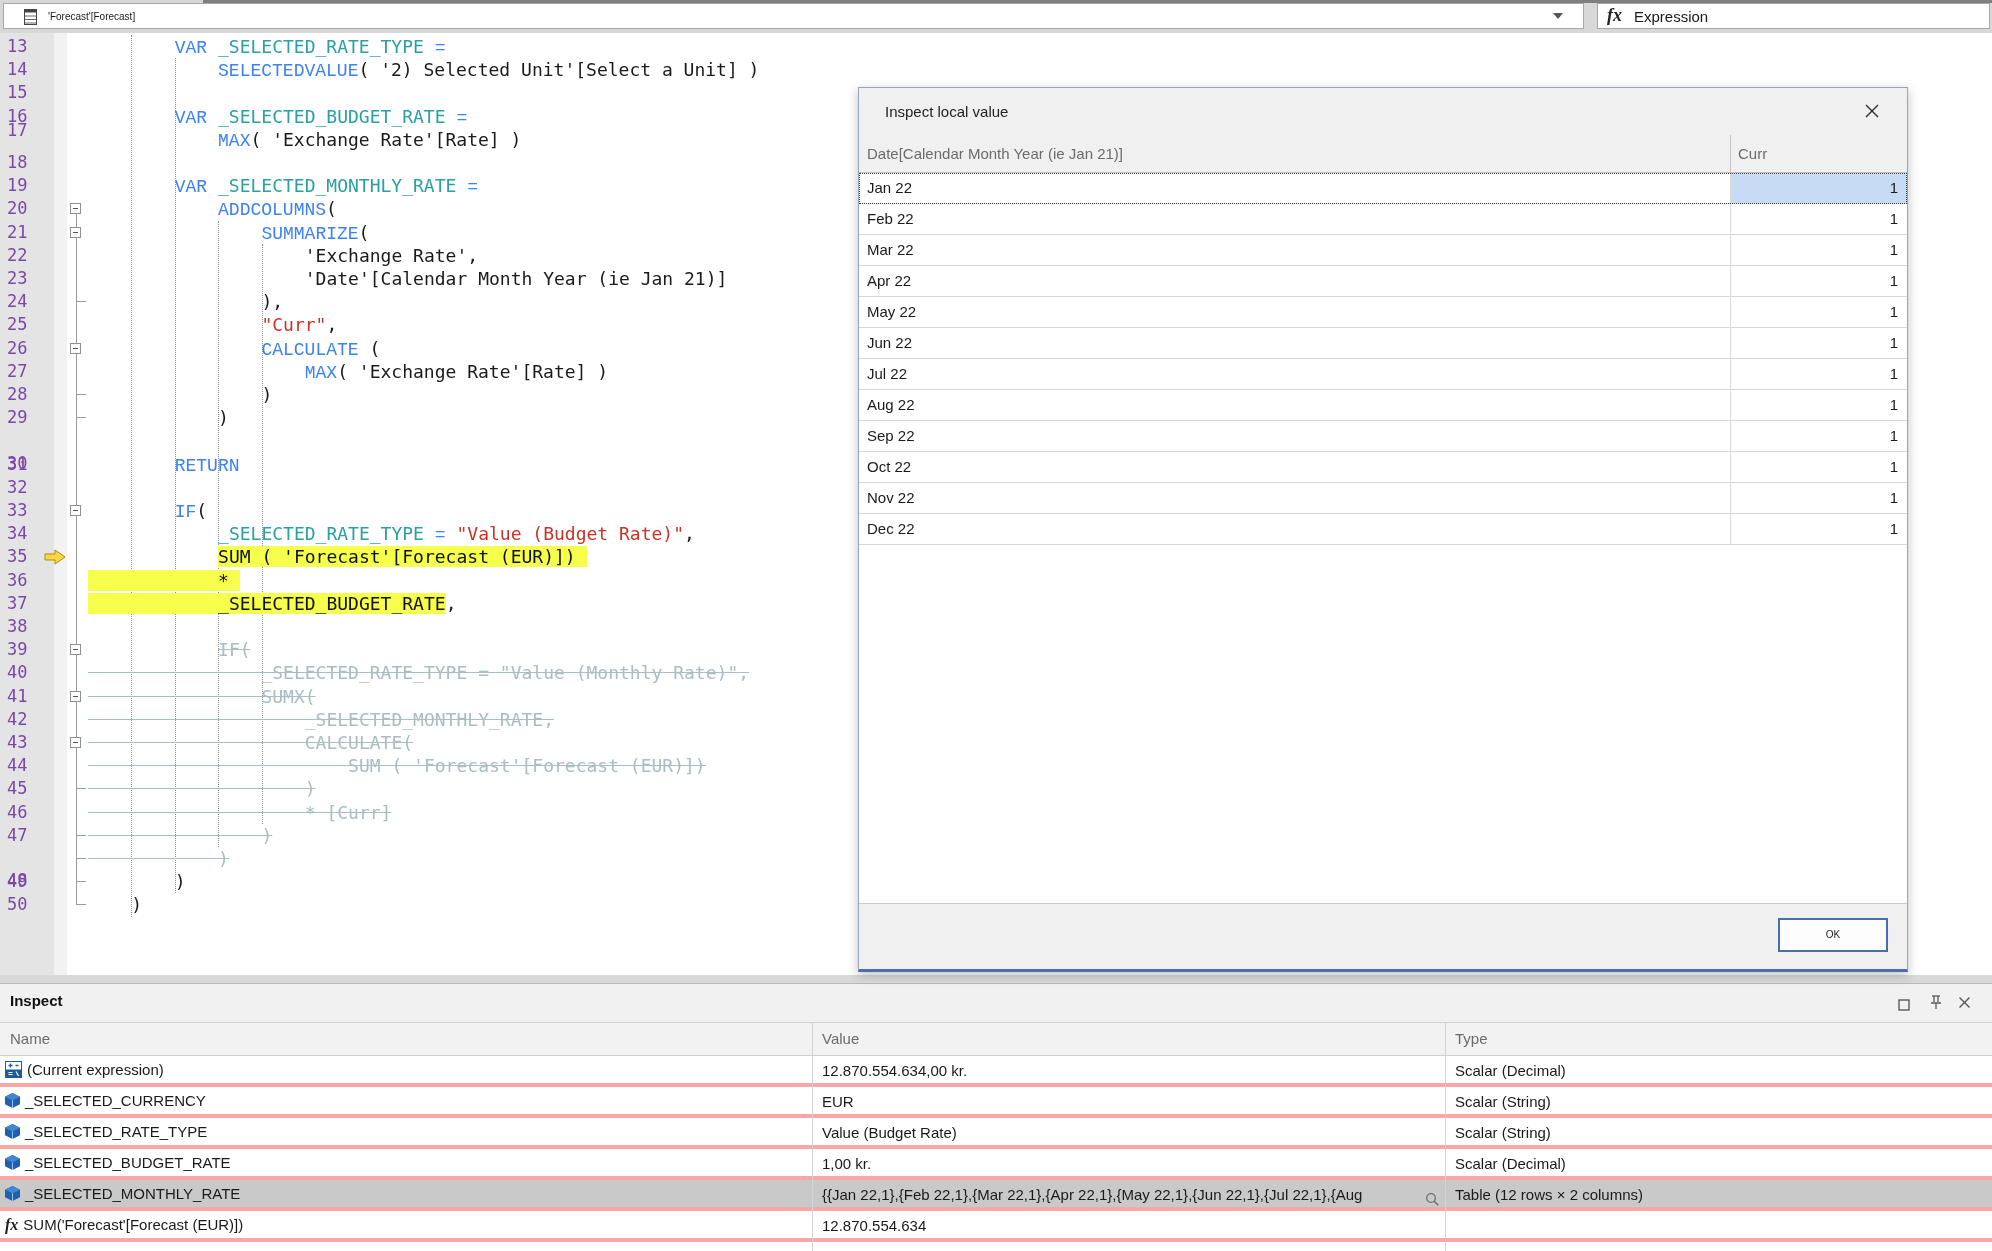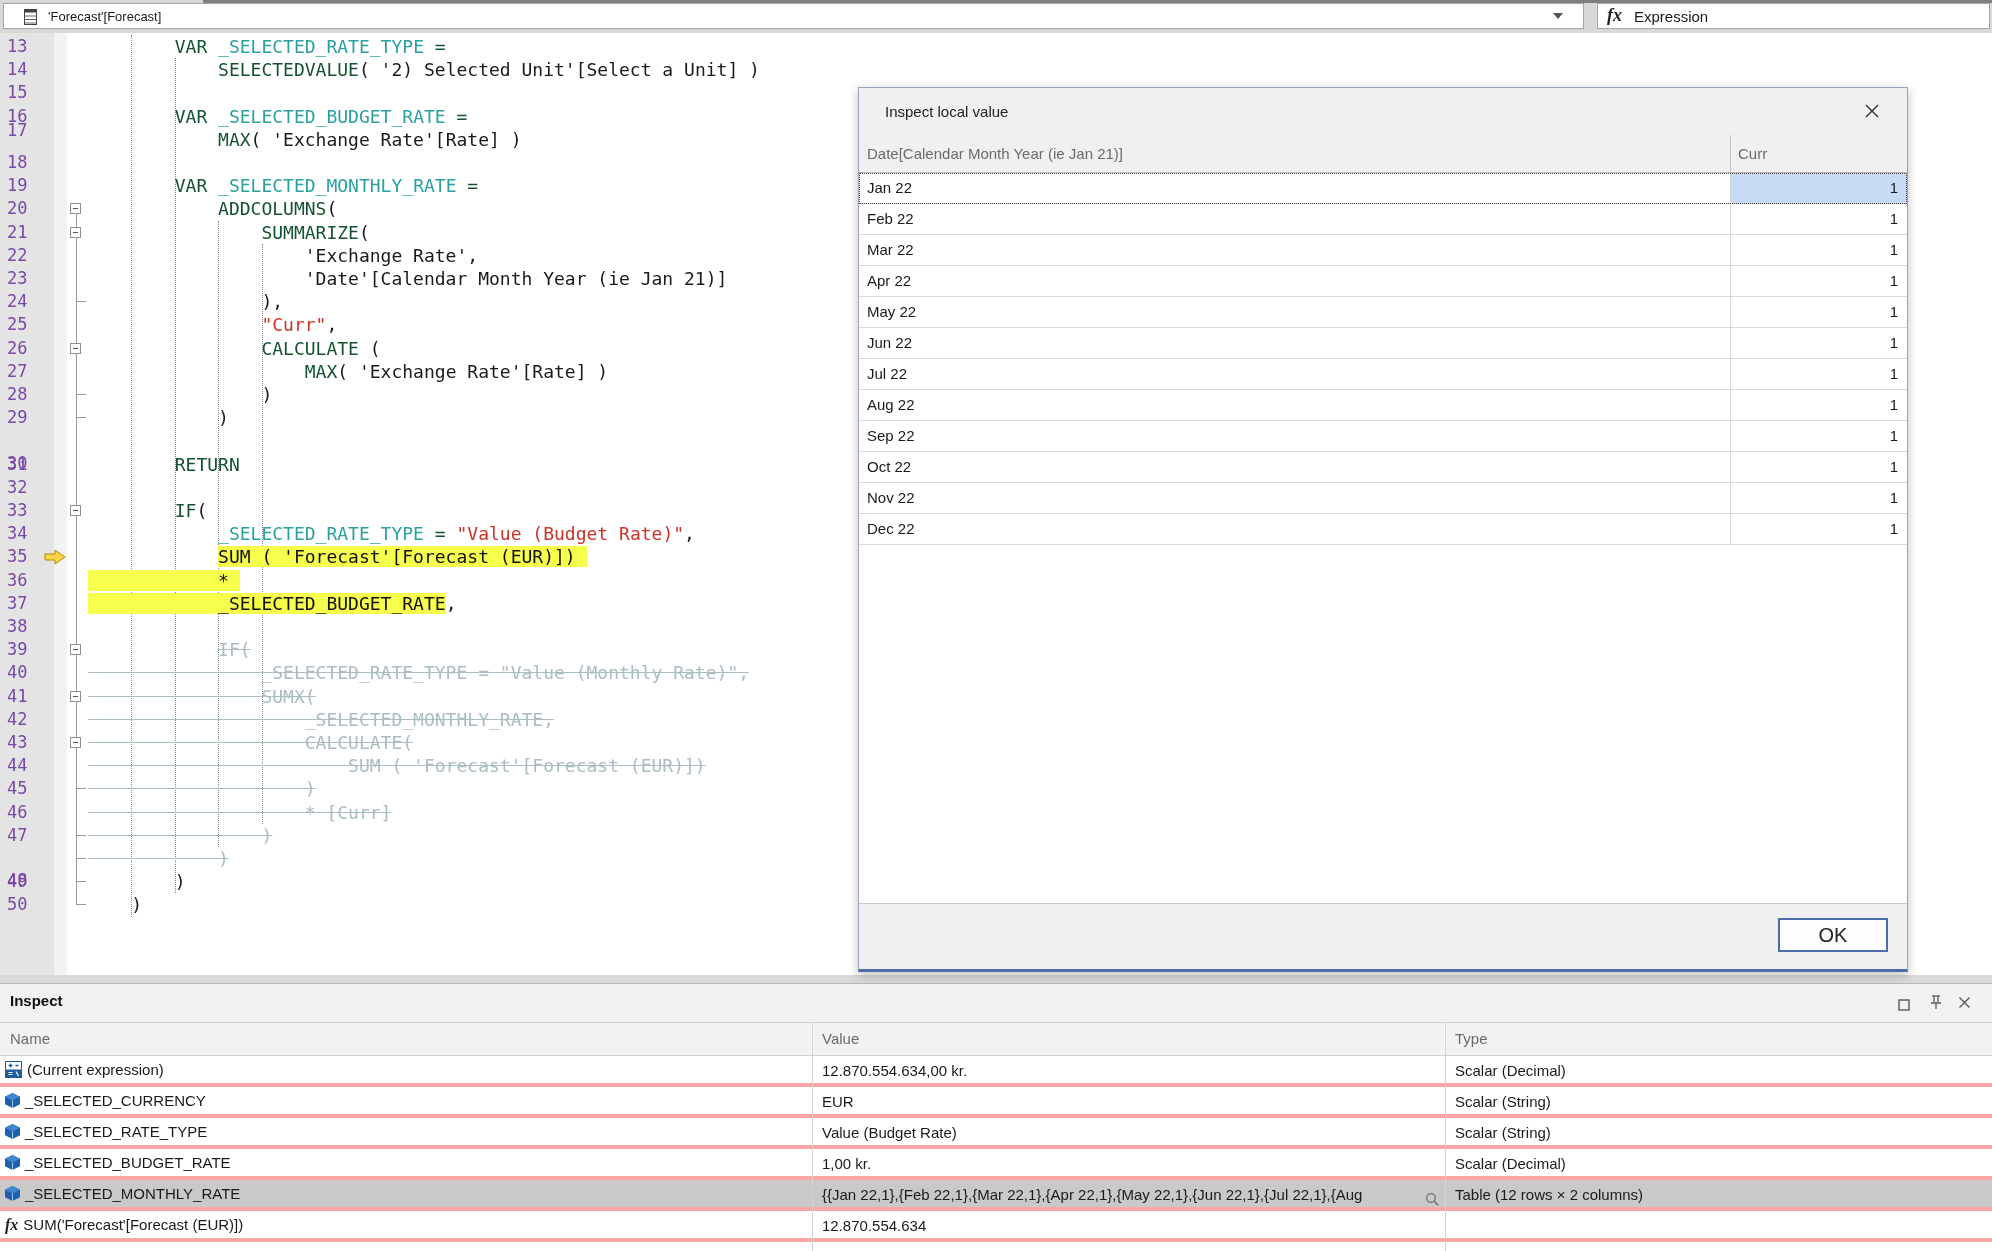--- a/index.html
+++ b/index.html
@@ -4,36 +4,36 @@
 <style>
   html,body{margin:0;padding:0;background:#fff;}
   .screen{position:relative;width:1992px;height:1251px;overflow:hidden;
           font-family:"Liberation Sans",sans-serif;color:#1a1a1a;background:#fff;}
 
   
   .topbar{position:absolute;left:0;top:0;width:1992px;height:33px;background:#d8d8d8;border-bottom:1px solid #ababab;}
   .topstrip{position:absolute;left:203px;top:0;width:1789px;height:3px;background:#7f7f7f;}
   .combo{position:absolute;left:3px;top:3px;width:1581px;height:26px;background:#fff;border:1px solid #a7a7a7;box-sizing:border-box;}
   .combo-icon{position:absolute;left:20px;top:4px;}
-  .combo-text{position:absolute;left:44px;top:0;line-height:25px;font-size:13px;color:#1a1a1a;}
+  .combo-text{position:absolute;left:44px;top:0;line-height:25px;font-size:10px;color:#1a1a1a;}
   .combo-arrow{position:absolute;left:1549px;top:9px;width:0;height:0;border-left:5px solid transparent;border-right:5px solid transparent;border-top:6px solid #555;}
   .exprbox{position:absolute;left:1597px;top:3px;width:393px;height:26px;background:#fff;border:1px solid #a7a7a7;box-sizing:border-box;}
   .fxit{font-family:"Liberation Serif",serif;font-style:italic;font-weight:bold;}
   .expr-fx{position:absolute;left:9px;top:1px;font-size:18px;color:#222;}
   .expr-label{position:absolute;left:36px;top:0;line-height:25px;font-size:15px;color:#1a1a1a;}
 
   
   .editor{position:absolute;left:0;top:33px;width:1992px;height:942px;background:#fff;}
   .gutter-bg{position:absolute;left:0;top:0;width:54px;height:942px;background:#e4e4e4;}
   .gutter2{position:absolute;left:54px;top:0;width:13px;height:942px;background:#f2f2f2;}
   .line-num{position:absolute;left:7px;height:23.2px;line-height:23.2px;
             font-family:"DejaVu Sans Mono",monospace;font-size:17px;color:#7a48a8;}
   .codeline{position:absolute;left:88px;height:23.2px;line-height:23.2px;white-space:pre;
             font-family:"DejaVu Sans Mono",monospace;font-size:18px;}
-  .tok-kw{color:#14532d;}
+  .tok-kw{color:#3b82f6;font-family:Liberation Mono, monospace;}
   .tok-var{color:#2aa0a0;}
   .tok-str{color:#cc3226;}
   .tok-pl{color:#1a1a1a;}
   .tok-hl{color:#111;background:#f7ff4d;}
   .tok-dead{color:#a9bdc2;text-decoration:line-through;}
   .guide{position:absolute;width:0;border-left:1px dotted #8a8a8a;}
   .fold-vline{position:absolute;left:76px;width:1px;background:#9a9a9a;}
   .fold-box{position:absolute;left:70px;width:11px;height:11px;background:#fff;border:1px solid #909090;box-sizing:border-box;}
   .fold-box::after{content:"";position:absolute;left:2px;top:4px;width:5px;height:1px;background:#555;}
   .fold-foot{position:absolute;left:76px;width:10px;height:1px;background:#9a9a9a;}
@@ -50,21 +50,21 @@
   .dlg-header .c1{flex:1;line-height:37px;padding-left:8px;font-size:15px;color:#6b6b6b;}
   .dlg-header .c2{width:177px;line-height:37px;padding-left:7px;font-size:15px;color:#6b6b6b;border-left:1px solid #c6c6c6;box-sizing:border-box;}
   .dlg-rows{position:absolute;left:0;top:85px;right:0;}
   .vrow{display:flex;height:31px;border-bottom:1px solid #d8d8d8;box-sizing:border-box;}
   .vrow .c1{flex:1;line-height:30px;padding-left:8px;font-size:15px;color:#1a1a1a;}
   .vrow .c2{width:177px;line-height:30px;padding-right:9px;text-align:right;font-size:15px;color:#1a1a1a;border-left:1px solid #d8d8d8;box-sizing:border-box;}
   .vrow.focused{outline:1px dotted #444;outline-offset:-1px;}
   .vrow.focused .c2{background:#c7dbf5;}
   .dlg-footer{position:absolute;left:0;bottom:0;right:0;height:65px;background:#f0f0f0;border-top:1px solid #c9c9c9;}
   .ok-btn{position:absolute;left:919px;top:14px;width:110px;height:34px;background:#fdfdfd;border:2px solid #4a6ea9;
-          box-sizing:border-box;font-size:20px;color:#222;text-align:center;line-height:30px;cursor:pointer;}
+          box-sizing:border-box;font-size:10px;color:#222;text-align:center;line-height:30px;cursor:pointer;}
 
   
   .splitter{position:absolute;left:0;top:975px;width:1992px;height:8px;background:#d9d9d9;}
   .locals{position:absolute;left:0;top:983px;width:1992px;height:268px;background:#f1f1f1;border-top:1px solid #b9b9b9;box-sizing:border-box;}
   .locals-title{position:absolute;left:10px;top:8px;font-size:15px;font-weight:bold;color:#111;}
   .lp-icon{position:absolute;cursor:pointer;}
   .locals-header{position:absolute;left:0;top:38px;width:1992px;height:34px;background:#f2f2f2;
                  border-top:1px solid #cfcfcf;border-bottom:1px solid #cfcfcf;box-sizing:border-box;font-size:15px;color:#6b6b6b;}
   .lh-name{position:absolute;left:10px;line-height:32px;}
   .lh-value{position:absolute;left:822px;line-height:32px;}

